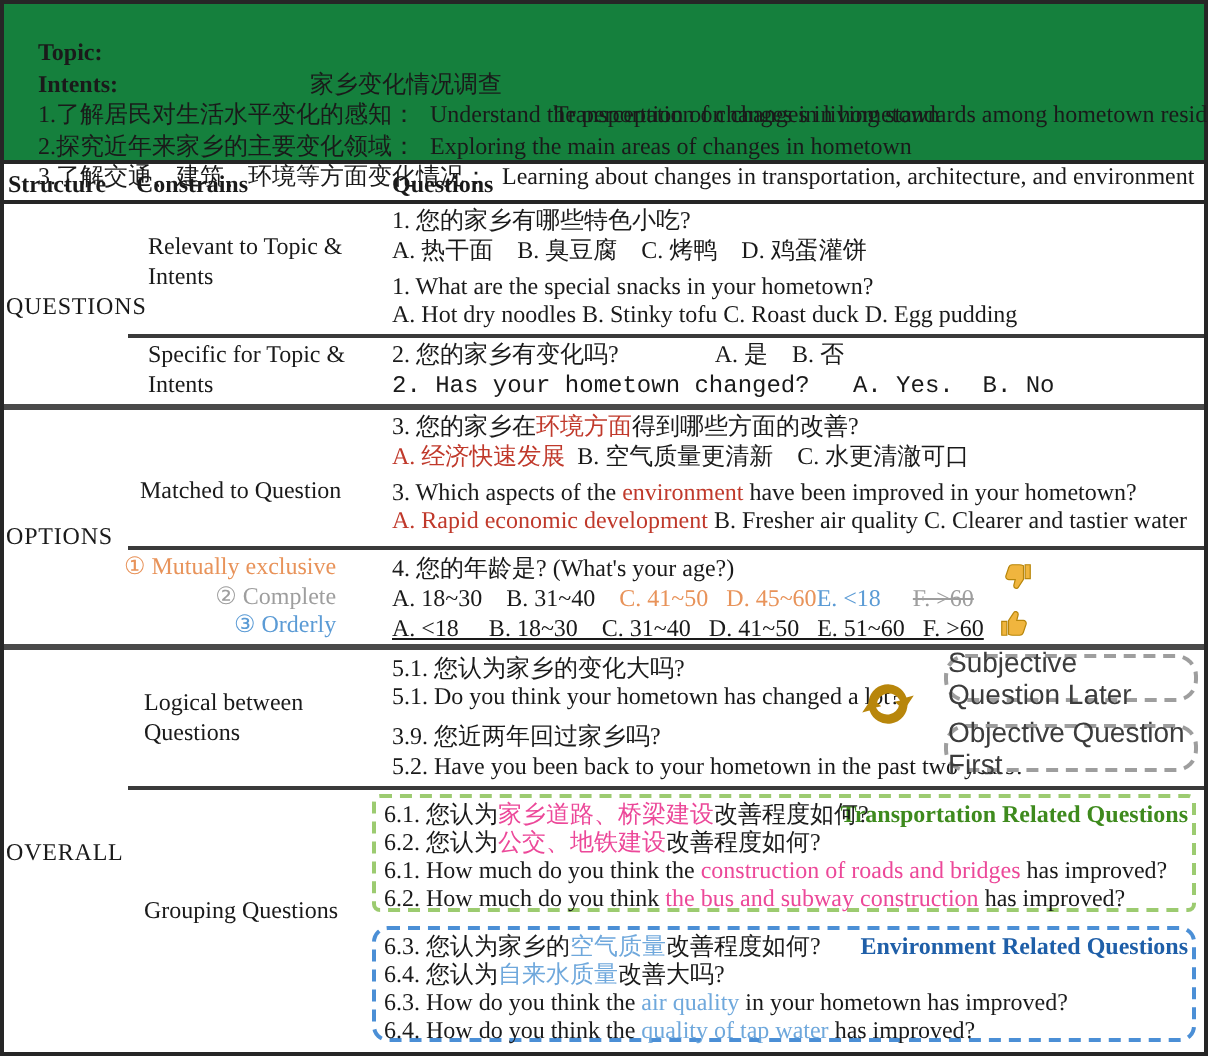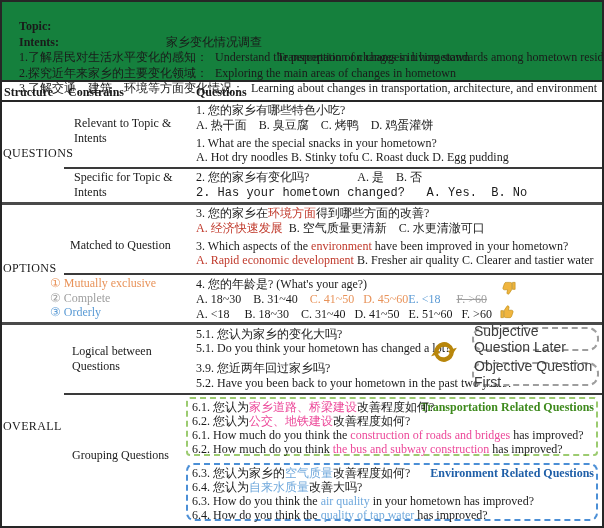--- a/index.html
+++ b/index.html
@@ -37,21 +37,21 @@
   .gbox{position:absolute;box-sizing:border-box;border:2px dashed #9ccb70;border-radius:4px;}
   .bbox{position:absolute;box-sizing:border-box;border:2px dashed #4b8fd6;border-radius:8px;}
   svg{display:block;}
 </style>
 </head>
 <body>
 
 <div class="abs topic-box">
   <div class="tline">
     <span class="b">Topic:</span>
-    <span class="abs" style="left:148px;margin-left:11px;">家乡变化情况调查</span>
+    <span class="abs" style="left:148px;">家乡变化情况调查</span>
     <span class="abs" style="left:270px;">Transportation on changes in hometown</span>
   </div>
   <div class="tline">
     <span class="b">Intents:</span>
   </div>
   <div class="tline">
     <span>1.了解居民对生活水平变化的感知：</span><span class="en">Understand the perception of changes in living standards among hometown residents</span>
   </div>
   <div class="tline">
     <span>2.探究近年来家乡的主要变化领域：</span><span class="en">Exploring the main areas of changes in hometown</span>
@@ -73,21 +73,21 @@
 <span class="abs b" style="left:68px;top:85px;">Constrains</span>
 <span class="abs b" style="left:196px;top:85px;">Questions</span>
 
 <span class="abs struct" style="left:3px;top:146px;">QUESTIONS</span>
 <span class="abs struct" style="left:3px;top:261px;">OPTIONS</span>
 <span class="abs struct" style="left:3px;top:419px;">OVERALL</span>
 
 <div class="abs cons" style="left:74px;top:116px;width:122px;">Relevant to Topic &amp; Intents</div>
 <div class="abs cons" style="left:74px;top:170px;width:122px;">Specific for Topic &amp; Intents</div>
 <div class="abs cons" style="left:70px;top:238px;width:126px;">Matched to Question</div>
-<div class="abs" style="left:50px;top:276px;">
+<div class="abs" style="left:62px;top:276px;text-align:right;">
   <div class="rule-line orange"><span>① </span><span>Mutually exclusive</span></div>
   <div class="rule-line gray"><span>② </span><span>Complete</span></div>
   <div class="rule-line blue"><span>③ </span><span>Orderly</span></div>
 </div>
 <div class="abs cons" style="left:72px;top:344px;width:112px;">Logical between Questions</div>
 <div class="abs cons" style="left:72px;top:448px;width:124px;">Grouping Questions</div>
 
 <div class="abs qline" style="left:196px;top:103px;">1. 您的家乡有哪些特色小吃?</div>
 <div class="abs qline" style="left:196px;top:118px;">A. 热干面　B. 臭豆腐　C. 烤鸭　D. 鸡蛋灌饼</div>
 <div class="abs qline" style="left:196px;top:136px;text-align:center;">1. What are the special snacks in your hometown?</div>
@@ -96,21 +96,21 @@
 <div class="abs qline" style="left:196px;top:170px;">2. 您的家乡有变化吗?　　　　A. 是　B. 否</div>
 <div class="abs qline" style="left:196px;top:186px;font-family:Liberation Mono, monospace;">2. Has your hometown changed?   A. Yes.  B. No</div>
 
 <div class="abs qline" style="left:196px;top:206px;"><span>3. 您的家乡在</span><span class="red">环境方面</span><span>得到哪些方面的改善?</span></div>
 <div class="abs qline" style="left:196px;top:221px;"><span class="red">A. 经济快速发展</span><span>  B. 空气质量更清新　C. 水更清澈可口</span></div>
 <div class="abs qline" style="left:196px;top:239px;"><span>3. Which aspects of the </span><span class="red">environment</span><span> have been improved in your hometown?</span></div>
 <div class="abs qline" style="left:196px;top:253px;"><span class="red">A. Rapid economic development</span><span> B. Fresher air quality C. Clearer and tastier water</span></div>
 
 <div class="abs qline" style="left:196px;top:277px;">4. 您的年龄是? (What's your age?)</div>
 <div class="abs qline" style="left:196px;top:292px;"><span>A. 18~30    B. 31~40</span><span class="orange" style="margin-left:12px;">C. 41~50   D. 45~60</span><span class="blue" style="">E. &lt;18</span><span class="gray strike" style="margin-left:16px;">F. &gt;60</span></div>
-<div class="abs qline" style="left:196px;top:307px;">A. &lt;18     B. 18~30    C. 31~40   D. 41~50   E. 51~60   F. &gt;60</div>
+<div class="abs qline" style="left:196px;top:307px;text-decoration:underline;">A. &lt;18     B. 18~30    C. 31~40   D. 41~50   E. 51~60   F. &gt;60</div>
 <div class="abs" style="left:499px;top:279px;width:18px;height:18px;">
   <svg width="18" height="18" viewBox="0 0 24 24" style="transform:rotate(180deg);">
       <g fill="#f0b53e" stroke="#b8860b" stroke-width="0.8">
         <path d="M2.5 10.2h3.4v9.3H2.5z"></path>
         <path d="M7 18.8c.9.5 1.8.7 2.9.7h4.6c1.1 0 2-.7 2.3-1.7l1.9-5.6c.4-1.3-.5-2.6-1.9-2.6h-4.3l.9-3.6c.2-1-.4-2-1.4-2.2-.6-.1-1.2.1-1.5.6L7 9.8z"></path>
       </g>
     </svg>
 </div>
 <div class="abs" style="left:499px;top:303px;width:18px;height:18px;">
   <svg width="18" height="18" viewBox="0 0 24 24">

